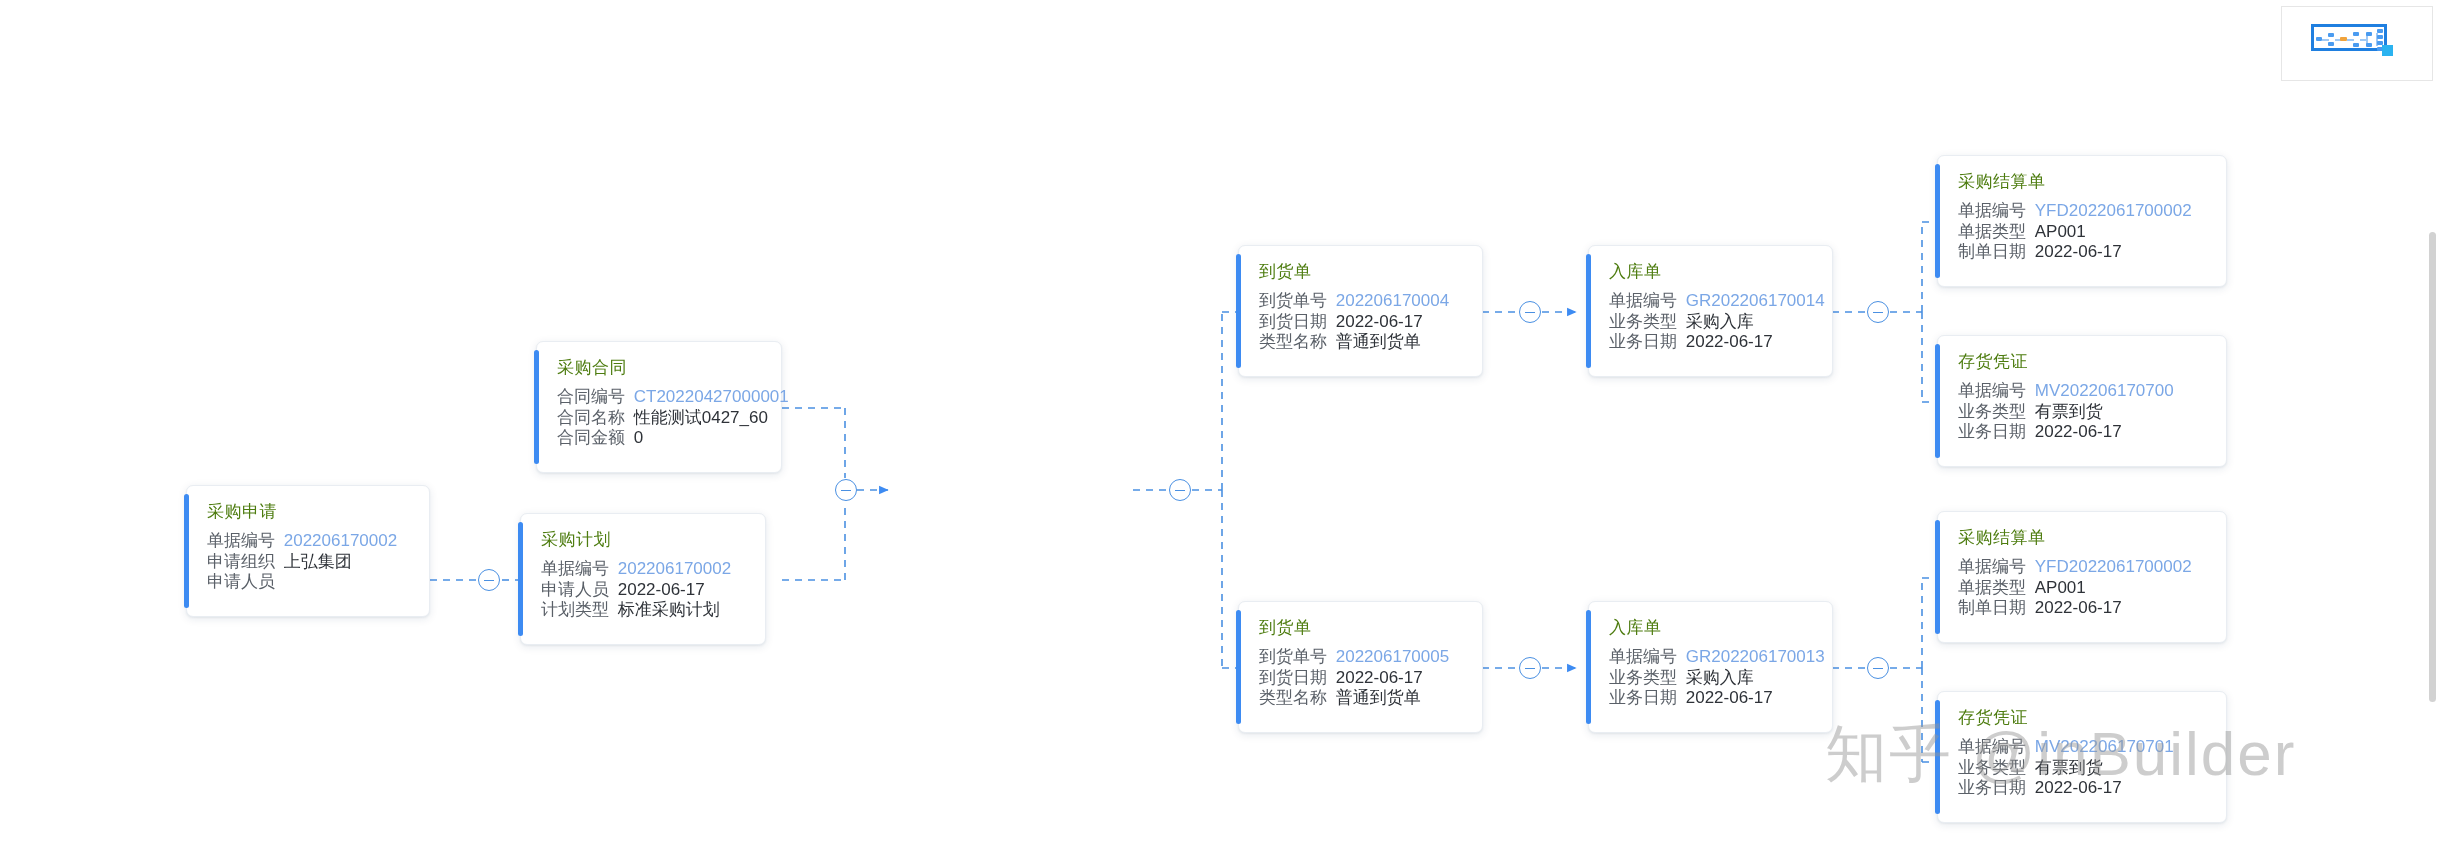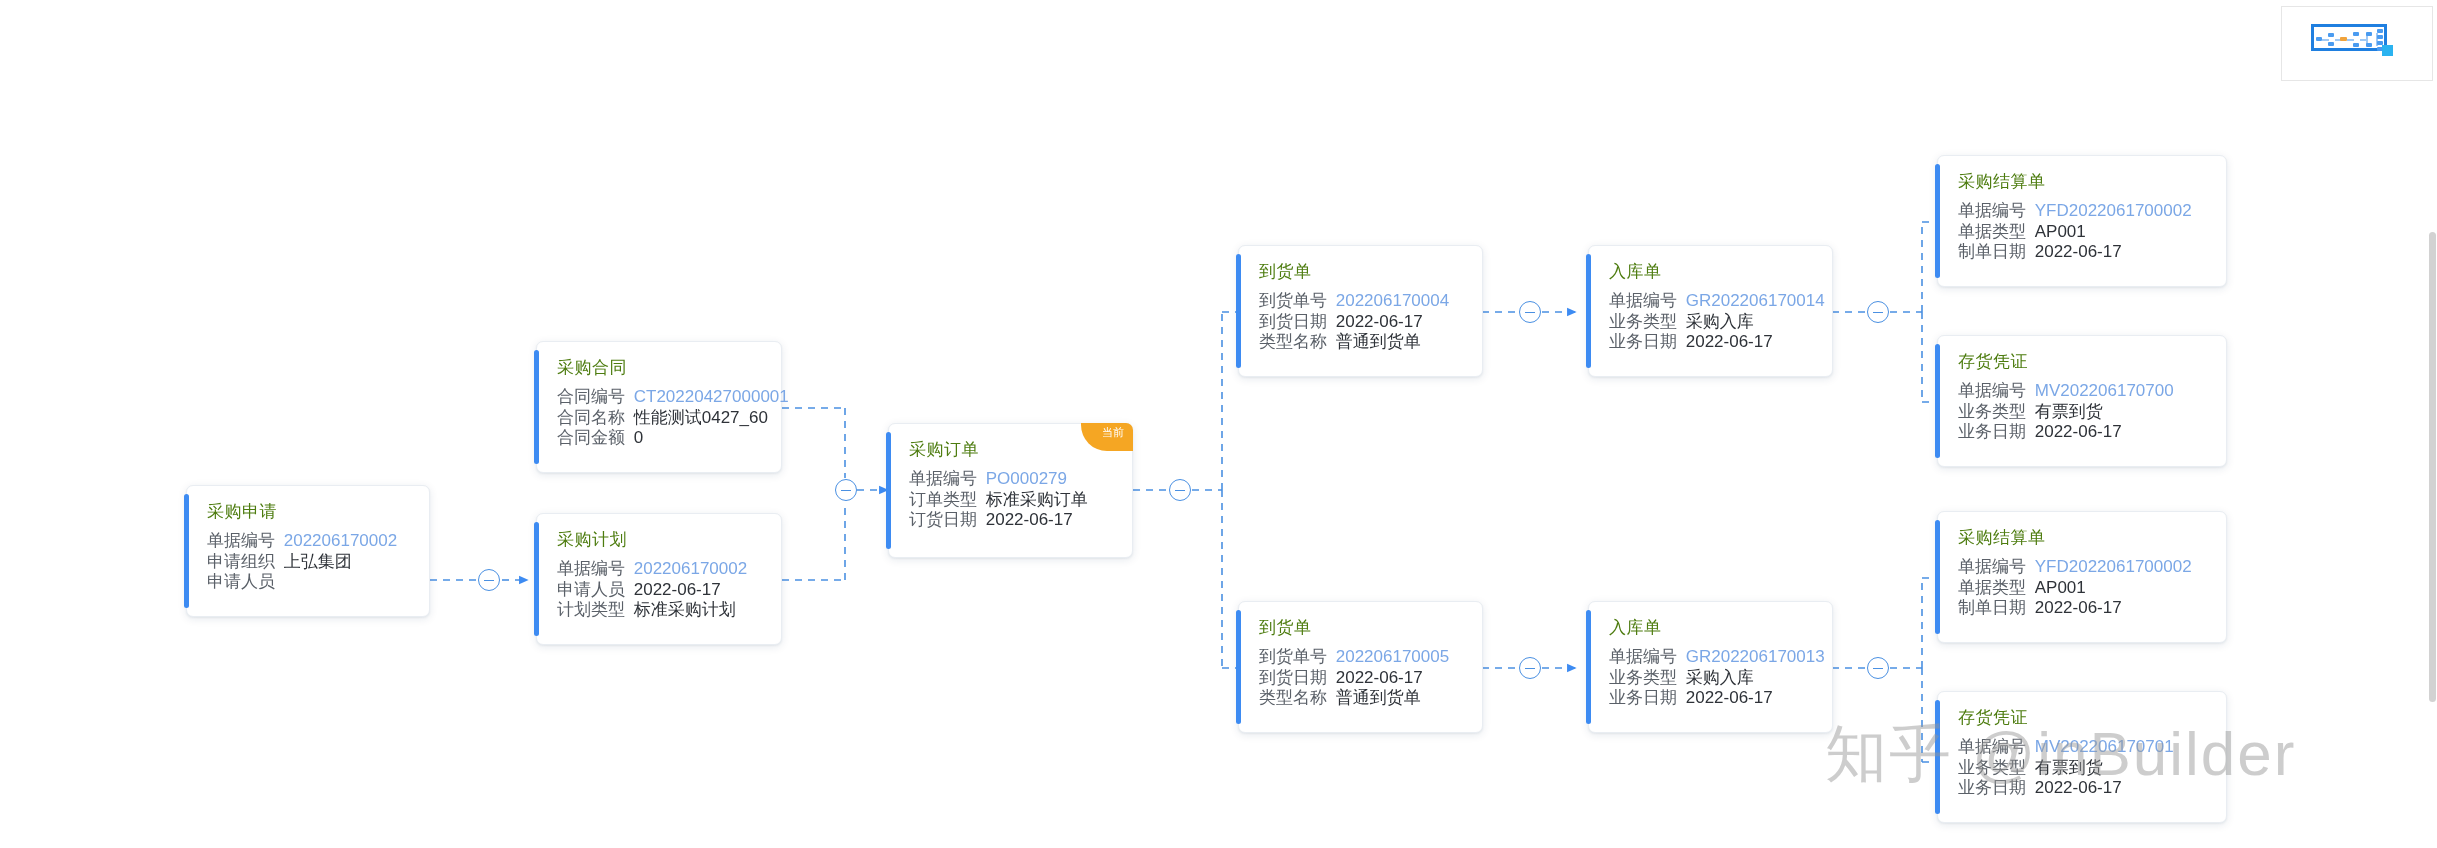--- a/index.html
+++ b/index.html
@@ -249,21 +249,21 @@
     <div class="row">
       <span class="k">申请组织</span>
       <span class="v">上弘集团</span>
     </div>
     <div class="row">
       <span class="k">申请人员</span>
       <span class="v"></span>
     </div>
   </div>
 
-  <div class="node" style="left:536px; top:513px; width:246px; height:132px;">
+  <div class="node" style="left:520px; top:513px; width:246px; height:132px;">
     <div class="node-title">采购计划</div>
     <div class="row">
       <span class="k">单据编号</span>
       <span class="v link">202206170002</span>
     </div>
     <div class="row">
       <span class="k">申请人员</span>
       <span class="v">2022-06-17</span>
     </div>
     <div class="row">
@@ -281,36 +281,20 @@
     <div class="row">
       <span class="k">合同名称</span>
       <span class="v">性能测试0427_60</span>
     </div>
     <div class="row">
       <span class="k">合同金额</span>
       <span class="v">0</span>
     </div>
   </div>
 
-  <div class="node" style="left:888px; top:423px; width:245px; height:135px;">
-    <div class="badge-current">当前</div>
-    <div class="node-title">采购订单</div>
-    <div class="row">
-      <span class="k">单据编号</span>
-      <span class="v link">PO000279</span>
-    </div>
-    <div class="row">
-      <span class="k">订单类型</span>
-      <span class="v">标准采购订单</span>
-    </div>
-    <div class="row">
-      <span class="k">订货日期</span>
-      <span class="v">2022-06-17</span>
-    </div>
-  </div>
 
   <div class="node" style="left:1238px; top:245px; width:245px; height:132px;">
     <div class="node-title">到货单</div>
     <div class="row">
       <span class="k">到货单号</span>
       <span class="v link">202206170004</span>
     </div>
     <div class="row">
       <span class="k">到货日期</span>
       <span class="v">2022-06-17</span>

